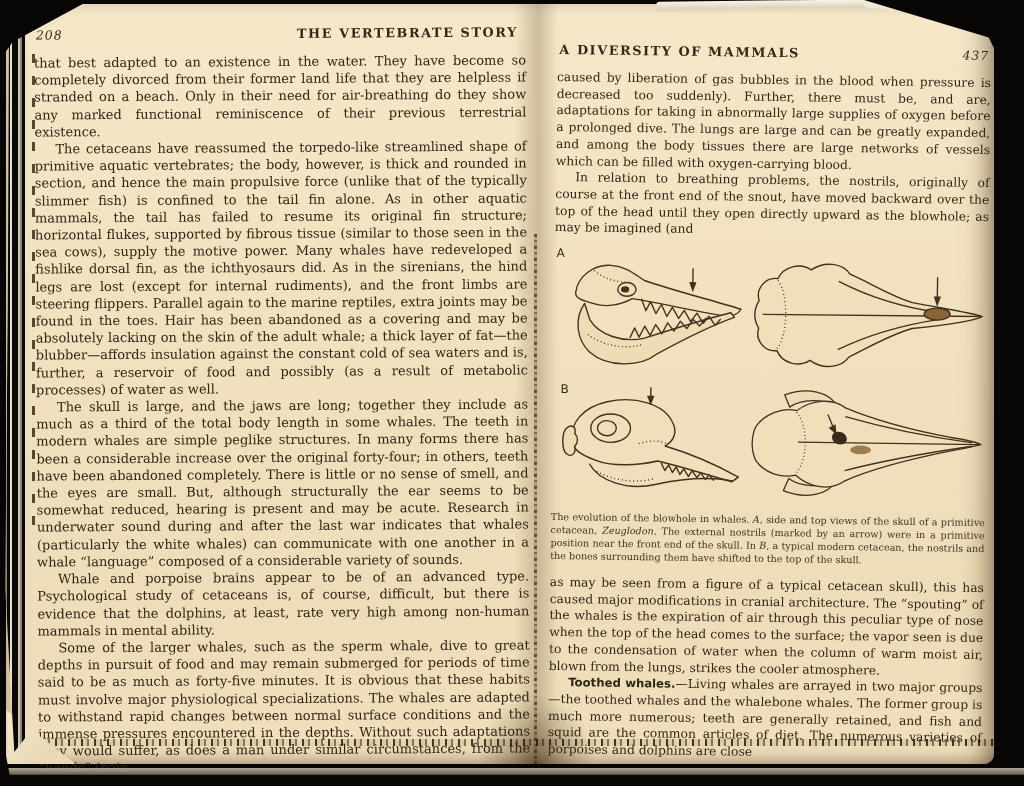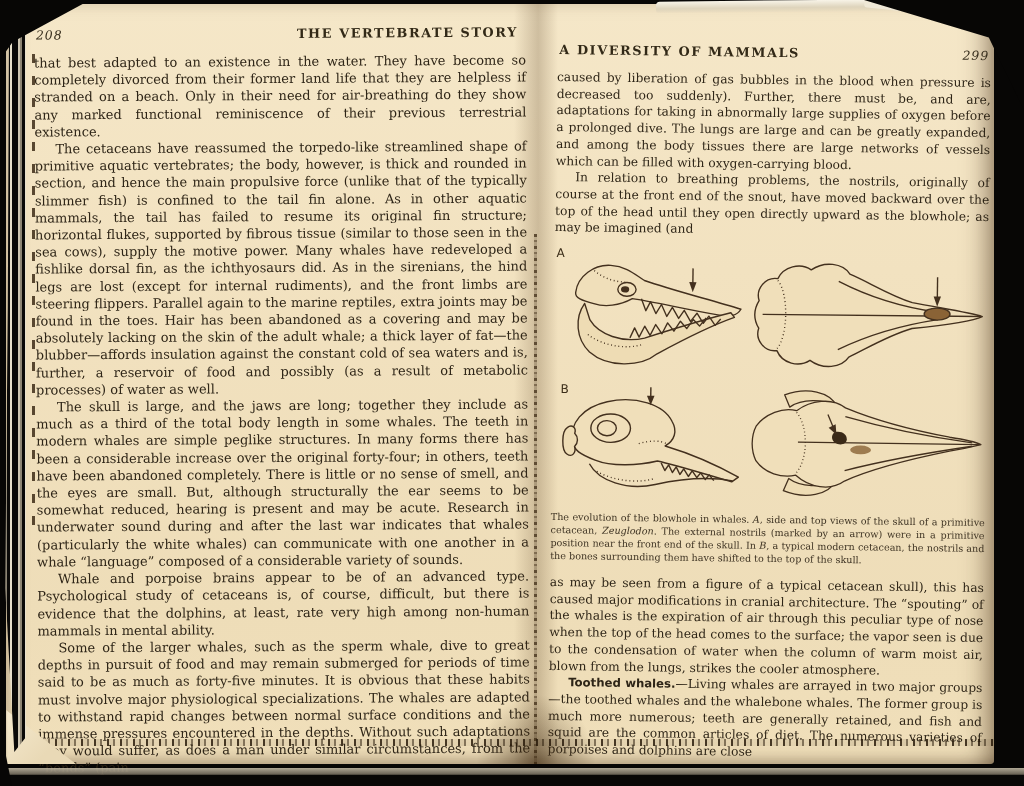--- a/index.html
+++ b/index.html
@@ -2,21 +2,21 @@
 <html><head>
 <meta charset="utf-8">
 <style>
   html,body{margin:0;padding:0;background:#060504;}
   .photo{position:relative;width:1024px;height:786px;background:#070605;overflow:hidden;
          font-family:"DejaVu Serif","Liberation Serif",serif;}
 
   
   .book{position:absolute;left:6px;top:4px;width:988px;height:760px;
         background:linear-gradient(180deg,#f5e7c8 0%,#f2e2c0 35%,#eeddb8 80%,#f0dfba 100%);
-        border-radius:4px;
+        border-radius:10px;
         box-shadow:inset -20px 0 26px -14px rgba(60,38,16,.55),
                    inset 16px 0 22px -16px rgba(60,38,16,.35),
                    inset 0 -14px 18px -12px rgba(60,38,16,.35);}
   
   .corner{position:absolute;background:#070605;z-index:6;}
   .corner.tl{left:0;top:0;width:90px;height:60px;clip-path:polygon(0 0,100% 0,14% 70%,0 100%);}
   .corner.tr{right:0;top:0;width:160px;height:110px;clip-path:polygon(0 0,100% 0,100% 100%,78% 34%);}
   .corner.bl{left:0;bottom:0;width:40px;height:60px;clip-path:polygon(0 0,30% 100%,0 100%);}
   
   .stack-left{position:absolute;left:0;top:8px;width:26px;height:744px;z-index:5;
@@ -102,21 +102,21 @@
         <p class="ind">The cetaceans have reassumed the torpedo-like streamlined shape of primitive aquatic vertebrates; the body, however, is thick and rounded in section, and hence the main propulsive force (unlike that of the typically slimmer fish) is confined to the tail fin alone. As in other aquatic mammals, the tail has failed to resume its original fin structure; horizontal flukes, supported by fibrous tissue (similar to those seen in the sea cows), supply the motive power. Many whales have redeveloped a fishlike dorsal fin, as the ichthyosaurs did. As in the sirenians, the hind legs are lost (except for internal rudiments), and the front limbs are steering flippers. Parallel again to the marine reptiles, extra joints may be found in the toes. Hair has been abandoned as a covering and may be absolutely lacking on the skin of the adult whale; a thick layer of fat—the blubber—affords insulation against the constant cold of sea waters and is, further, a reservoir of food and possibly (as a result of metabolic processes) of water as well.</p>
         <p class="ind">The skull is large, and the jaws are long; together they include as much as a third of the total body length in some whales. The teeth in modern whales are simple peglike structures. In many forms there has been a considerable increase over the original forty-four; in others, teeth have been abandoned completely. There is little or no sense of smell, and the eyes are small. But, although structurally the ear seems to be somewhat reduced, hearing is present and may be acute. Research in underwater sound during and after the last war indicates that whales (particularly the white whales) can communicate with one another in a whale “language” composed of a considerable variety of sounds.</p>
         <p class="ind">Whale and porpoise brains appear to be of an advanced type. Psychological study of cetaceans is, of course, difficult, but there is evidence that the dolphins, at least, rate very high among non-human mammals in mental ability.</p>
         <p class="ind">Some of the larger whales, such as the sperm whale, dive to great depths in pursuit of food and may remain submerged for periods of time said to be as much as forty-five minutes. It is obvious that these habits must involve major physiological specializations. The whales are adapted to withstand rapid changes between normal surface conditions and the immense pressures encountered in the depths. Without such adaptations they would suffer, as does a man under similar circumstances, from the “bends” (pain</p>
       </div>
     </div>
 
     <div class="page page-right">
       <div class="runhead">
         <span class="head-title">A DIVERSITY OF MAMMALS</span>
-        <span class="folio">299</span>
+        <span class="folio">437</span>
       </div>
       <div class="body-text">
         <p>caused by liberation of gas bubbles in the blood when pressure is decreased too suddenly). Further, there must be, and are, adaptations for taking in abnormally large supplies of oxygen before a prolonged dive. The lungs are large and can be greatly expanded, and among the body tissues there are large networks of vessels which can be filled with oxygen-carrying blood.</p>
         <p class="ind">In relation to breathing problems, the nostrils, originally of course at the front end of the snout, have moved backward over the top of the head until they open directly upward as the blowhole; as may be imagined (and</p>
       </div>
 
       <div class="figure">
         <span class="fig-label a">A</span>
         <span class="fig-label b">B</span>
 

